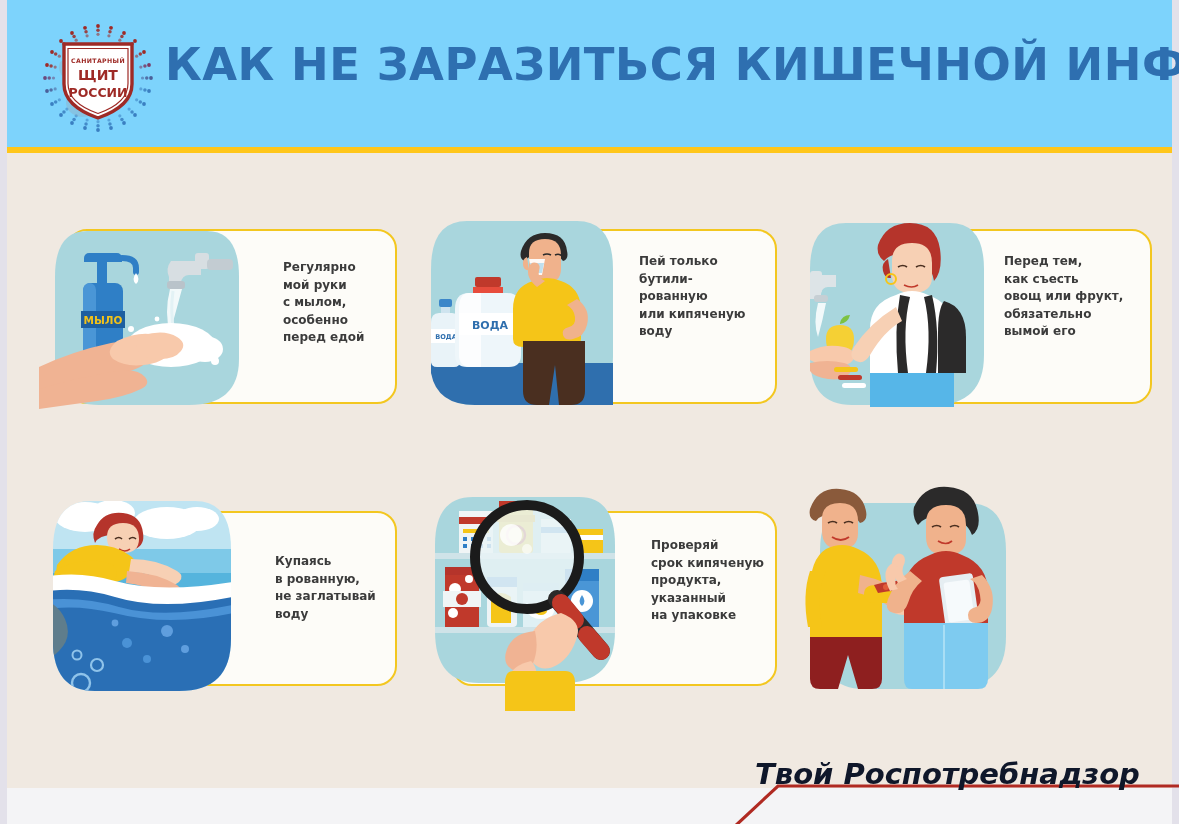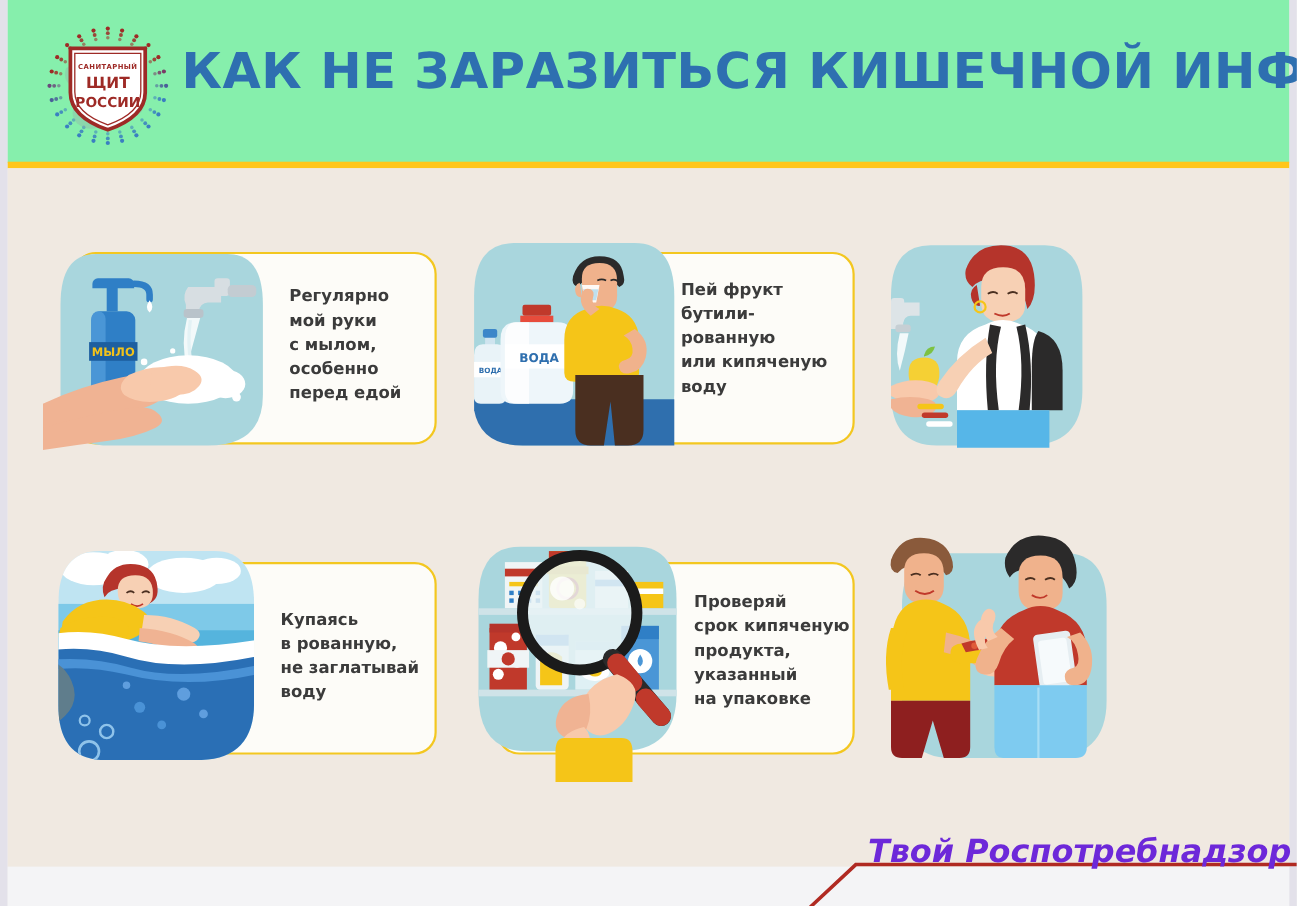--- a/index.html
+++ b/index.html
@@ -14,21 +14,21 @@
     box-sizing:border-box;
   }
 
   
   .edge-left{position:absolute;left:0;top:0;width:7px;height:824px;background:#e3e1ea;}
   .edge-right{position:absolute;left:1172px;top:0;width:7px;height:824px;background:#e3e1ea;}
 
   
   .header{
     position:absolute;left:7px;top:0;width:1165px;height:148px;
-    background:#86efac;
+    background:#7dd3fc;
   }
   .logo{
     position:absolute;left:33px;top:22px;width:116px;height:112px;
   }
   .logo svg{display:block;}
 
   .title{
     position:absolute;left:158px;top:42px;
     font-family:"DejaVu Sans",sans-serif;
     font-weight:700;
@@ -58,37 +58,38 @@
   }
   .art{
     position:absolute;
     overflow:hidden;
   }
   .art svg{display:block;}
   .card-text{
     position:absolute;
     font-family:"DejaVu Sans",sans-serif;
     font-weight:700;
-    font-size:15px;
+    font-size:12px;
     line-height:1.46;
     color:#3b3b3b;
     white-space:pre-line;
+    margin-left:20px;
   }
 
   
   .footer{
     position:absolute;left:7px;top:788px;width:1165px;height:36px;background:#f4f4f6;
   }
   .footer-rule{position:absolute;left:0;top:783px;width:1179px;height:42px;}
   .brand{
-    position:absolute;left:789px;top:757px;
+    position:absolute;left:755px;top:757px;
     font-family:"DejaVu Sans",sans-serif;
     font-weight:700;font-style:italic;
     font-size:29px;
-    color:#6d28d9;
+    color:#0f172a;
     white-space:nowrap;
   }
 </style>
 </head>
 <body>
 
 <div id="poster">
 
   <div class="edge-left"></div>
   <div class="edge-right"></div>
@@ -197,21 +198,21 @@
         <path d="M104 118 q22 -6 34 2 q10 6 4 14 q-7 9 -24 8 q-16 -1 -20 -10 q-3 -9 6 -14z" fill="#f8c9ab"></path>
         <path d="M0 172 q40 -12 80 -18 q18 -3 26 6 q6 7 -4 12 q-16 8 -44 12 q-30 4 -58 8z" fill="#f0b393"></path>
         <circle cx="162" cy="116" r="3" fill="#ffffff"></circle>
         <circle cx="176" cy="144" r="4" fill="#ffffff"></circle>
         <circle cx="92" cy="112" r="3" fill="#ffffff"></circle>
         <circle cx="118" cy="102" r="2.4" fill="#ffffff"></circle>
       </svg>
     </div>
 
     <div class="card" style="left:440px;top:76px;width:330px;height:175px;">
-      <div class="card-text" style="left:170px;top:22px;width:150px;">Пей фрукт
+      <div class="card-text" style="left:170px;top:22px;width:150px;">Пей только
 бутили-
 рованную
 или кипяченую
 воду</div>
     </div>
     <div class="art" style="left:410px;top:60px;width:210px;height:208px;">
       <svg width="210" height="208" viewBox="0 0 210 208">
         <path d="M50 8 H160 Q196 8 196 56 V144 Q196 192 146 192 H58 Q14 192 14 144 V56 Q14 8 50 8 Z" fill="#a9d6dd"></path>
 
         <path d="M14 150 H196 V192 H58 Q20 192 14 160 Z" fill="#2f6fae"></path>
@@ -241,20 +242,27 @@
         <path d="M116 68 q14 -6 28 0 q18 6 20 26 v32 q0 8 -10 8 h-48 q-10 0 -10 -8 v-30 q0 -22 20 -28z" fill="#f5c518"></path>
 
         <path d="M120 74 q-12 -10 -8 -20 q2 -6 8 -4 q4 2 2 8 q-2 6 6 10z" fill="#f0b28c"></path>
 
         <path d="M160 86 q14 10 10 26 q-3 12 -14 14 q-8 2 -10 -4 q-2 -6 6 -8 q7 -2 6 -10 q-1 -8 -8 -12z" fill="#f0b28c"></path>
 
         <path d="M106 128 h62 v50 q0 14 -14 14 h-12 l-4 -40 l-6 40 h-12 q-14 0 -14 -14z" fill="#4a2f20"></path>
       </svg>
     </div>
 
+    <div class="card" style="left:820px;top:76px;width:325px;height:175px;">
+      <div class="card-text" style="left:155px;top:22px;width:160px;">Перед тем,
+как съесть
+овощ или фрукт,
+обязательно
+вымой его</div>
+    </div>
     <div class="art" style="left:785px;top:62px;width:210px;height:206px;">
       <svg width="210" height="206" viewBox="0 0 210 206">
         <path d="M54 8 H158 Q192 8 192 54 V140 Q192 190 142 190 H60 Q18 190 18 142 V54 Q18 8 54 8 Z" fill="#a9d6dd"></path>
 
         <rect x="18" y="56" width="12" height="22" rx="3" fill="#dde4e7"></rect>
         <path d="M18 60 h26 v12 h-8 a7 7 0 0 0 -7 7 v5 h-11z" fill="#dde4e7"></path>
         <rect x="22" y="80" width="14" height="7" rx="3" fill="#c6cfd4"></rect>
         <path d="M26 88 q-5 20 0 34 q5 -18 8 -34z" fill="#ffffff" opacity="0.85"></path>
 
         <path d="M34 124 q0 -14 14 -14 q14 0 14 14 q0 16 -14 20 q-14 -4 -14 -20z" fill="#f5d034"></path>

